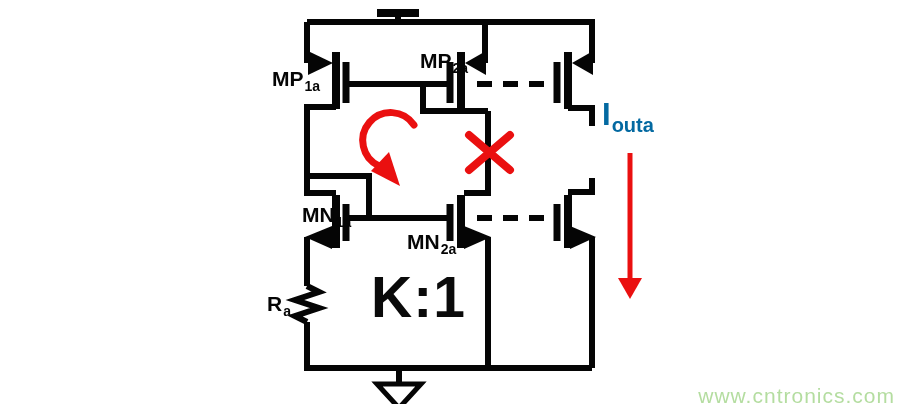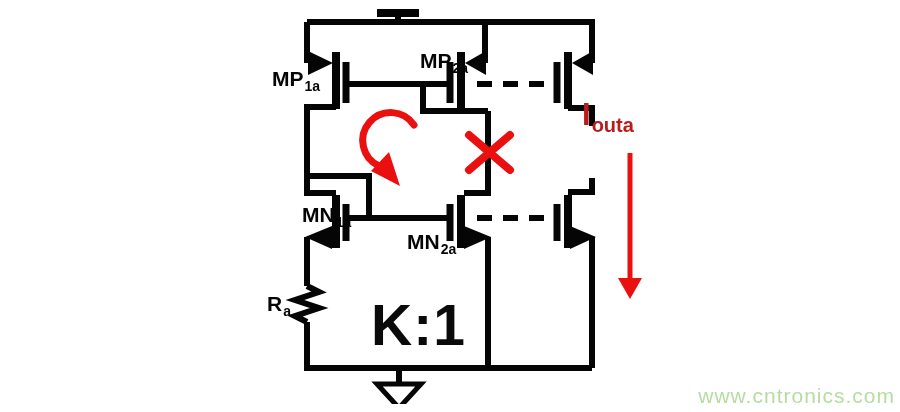--- a/index.html
+++ b/index.html
@@ -4,22 +4,22 @@
 <style>
   html,body { margin:0; padding:0; background:#ffffff; }
   .stage {
     position:relative; width:900px; height:404px; background:#ffffff;
     font-family:"Liberation Sans", sans-serif; overflow:hidden;
   }
   .stage svg { position:absolute; left:0; top:0; }
   .lbl { position:absolute; font-weight:700; font-size:21px; color:#050505; white-space:nowrap; }
   .sub { font-size:14px; font-weight:700; position:relative; top:5px; margin-left:1px; }
   .ratio { position:absolute; left:371px; top:264px; font-size:57px; font-weight:600;
-           color:#0a0a0a; letter-spacing:1px;margin-top:28px; }
-  .iout { position:absolute; left:582px; top:97px; color:#b91c1c; font-weight:700;
+           color:#0a0a0a; letter-spacing:1px; }
+  .iout { position:absolute; left:602px; top:97px; color:#0369a1; font-weight:700;
           font-size:31px; white-space:nowrap; }
   .iout .sub { font-size:20px; top:7px; }
   .wm { position:absolute; right:5px; top:384px; font-size:21px; color:#b4dda0;
         letter-spacing:1px; }
 </style>
 </head>
 <body>
 
 <div class="stage">
 

